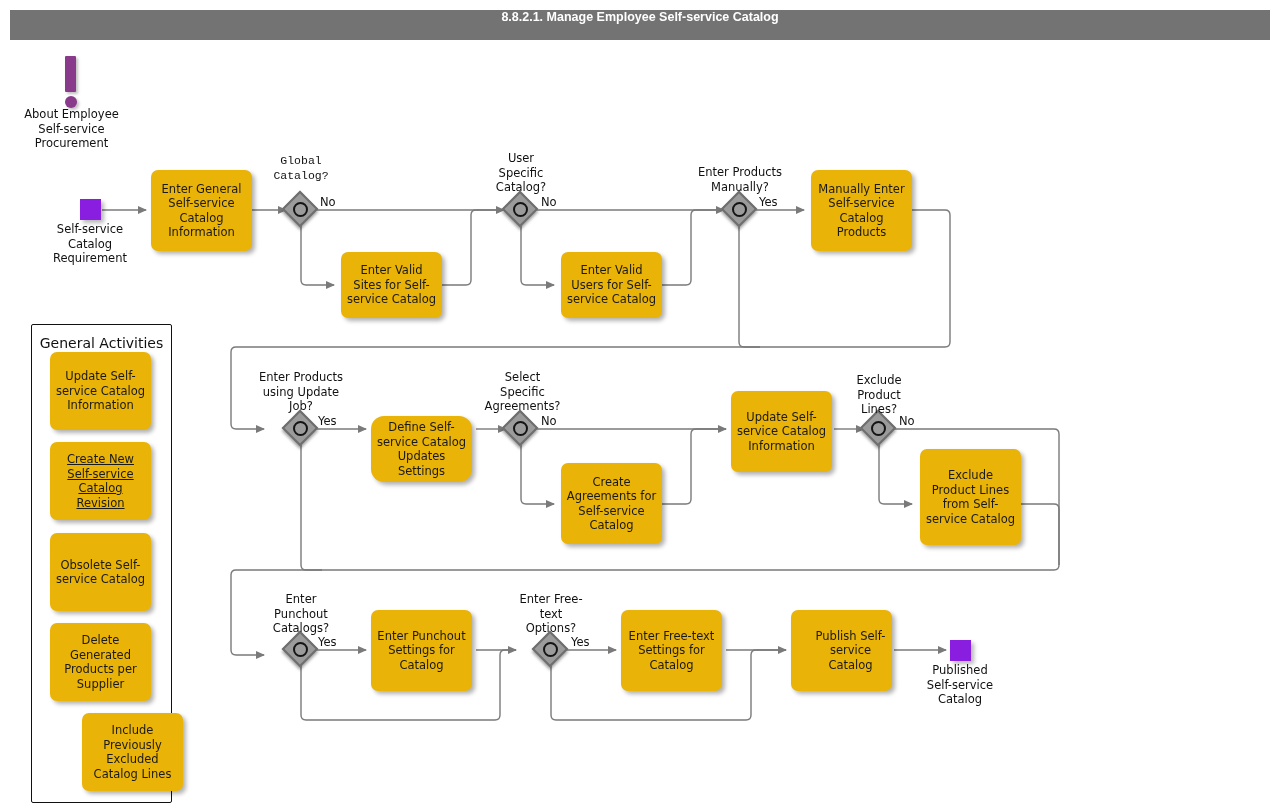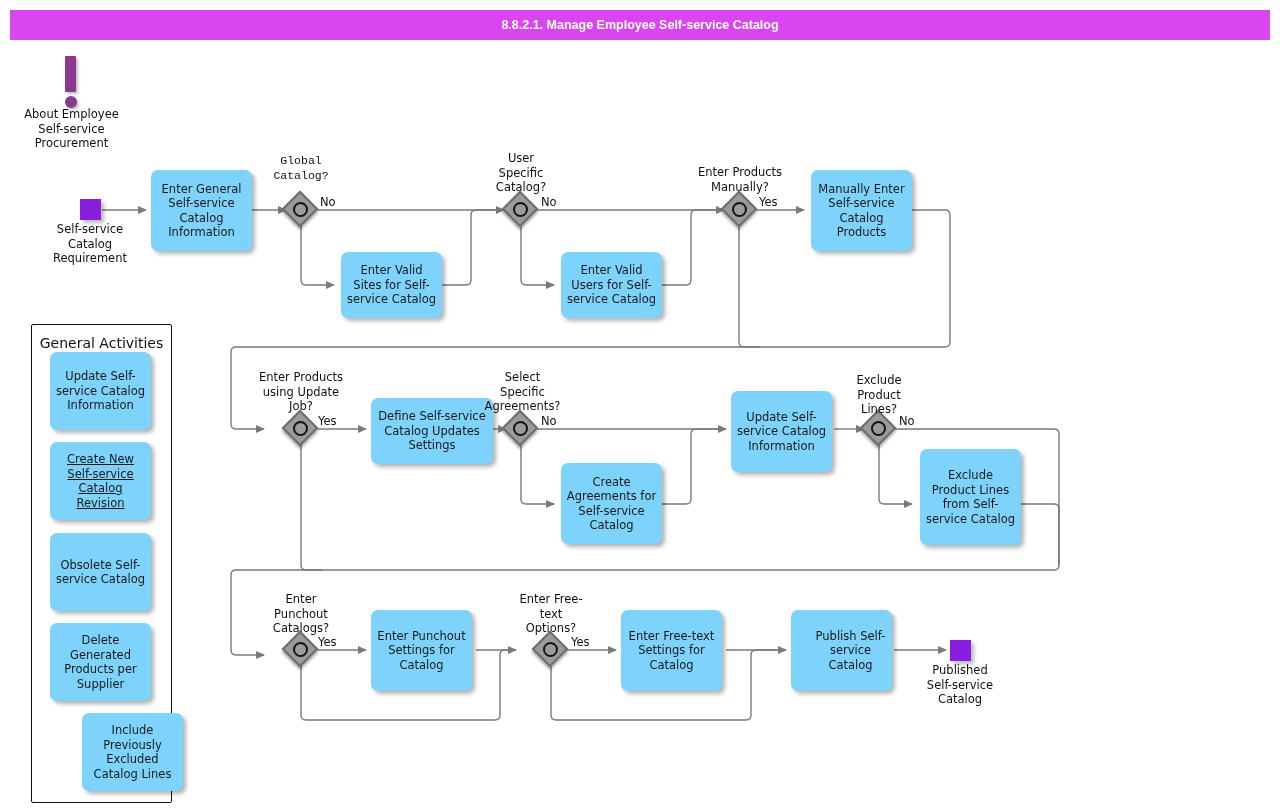--- a/index.html
+++ b/index.html
@@ -8,36 +8,36 @@
     background:#ffffff;
     font-family:"DejaVu Sans", sans-serif;
     overflow:hidden;
     position:relative;
   }
   #canvas{position:absolute;left:0;top:0;width:1280px;height:810px;}
 
   
   .titlebar{
     position:absolute;left:10px;top:10px;width:1260px;height:30px;
-    background:#d946ef;
-    display:flex;align-items:center;justify-content:center;
+    background:#737373;
+    display:flex;justify-content:center;
   }
   .titlebar .title{
     color:#ffffff;font-size:12.5px;font-weight:bold;
     font-family:"Liberation Sans", sans-serif;
     letter-spacing:0px;
   }
 
   
   #wires{position:absolute;left:0;top:0;width:1280px;height:810px;pointer-events:none;}
 
   
   .task{
     position:absolute;
-    background:#7dd3fc;
+    background:#eab308;
     border-radius:7px;
     box-shadow:3px 3px 4px rgba(0,0,0,0.30);
     display:flex;align-items:center;justify-content:center;
     text-align:center;
     color:#1a1a1a;
     font-size:11.5px;
     line-height:14.5px;
     padding:2px 5px;
     box-sizing:border-box;
   }
@@ -237,21 +237,21 @@
 
   <div class="gw" style="left:285px;top:413px;">
     <div class="dia"></div>
     <div class="ring"></div>
   </div>
   <div class="lbl" style="left:245px;top:370px;width:112px;">Enter Products
 using Update
 Job?</div>
   <div class="branch" style="left:318px;top:415px;">Yes</div>
 
-  <div class="task" style="left:371px;top:398px;width:122px;height:66px;">
+  <div class="task" style="left:371px;top:416px;width:101px;height:66px;border-radius:13px;">
     <span>Define Self-service Catalog Updates Settings</span>
   </div>
 
   <div class="gw" style="left:505px;top:413px;">
     <div class="dia"></div>
     <div class="ring"></div>
   </div>
   <div class="lbl" style="left:477px;top:370px;width:91px;">Select
 Specific
 Agreements?</div>

